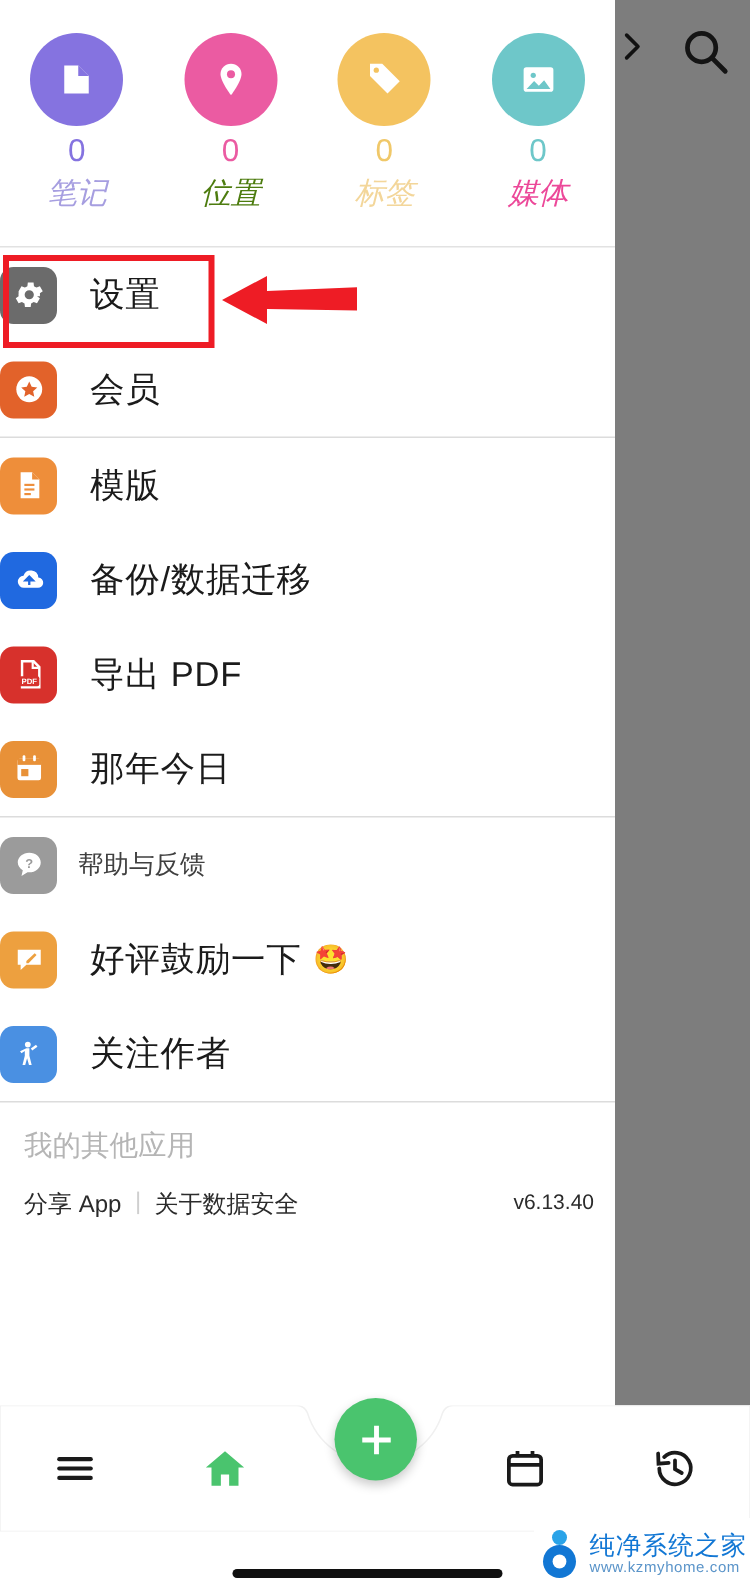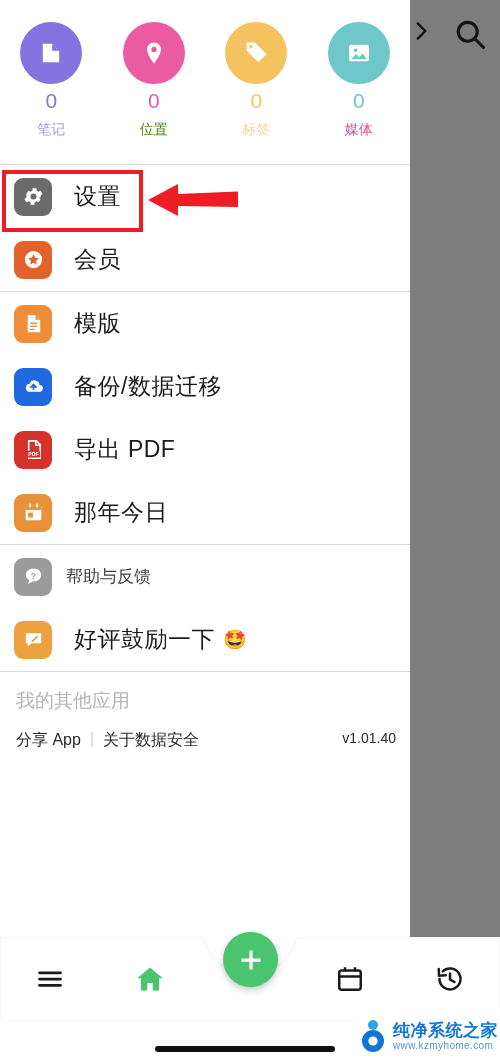--- a/index.html
+++ b/index.html
@@ -68,34 +68,34 @@
     border-radius: 50%;
     display: flex; align-items: center; justify-content: center;
   }
   .stat-circle svg { width: 28px; height: 28px; fill: #ffffff; }
   .stat-count {
     font-size: 21px;
     line-height: 30px;
     font-weight: 400;
   }
   .stat-label {
-    font-size: 14px;
+    font-size: 20px;
     line-height: 22px;
+    font-style: italic;
   }
 
   
   .menu-section { padding: 0; }
   .divider {
     height: 1px; background: #dcdcdc; width: 100%;
   }
   .row {
     display: flex;
     align-items: center;
     height: 63px;
-    padding-left: 14px;
     position: relative;
   }
   .row-icon {
     width: 38px; height: 38px;
     border-radius: 9px;
     display: flex; align-items: center; justify-content: center;
     flex: 0 0 38px;
   }
   .row-icon svg { width: 23px; height: 23px; fill: #ffffff; }
   .row-label {
@@ -207,21 +207,21 @@
   .watermark {
     position: absolute;
     left: 356px; top: 1012px;
     width: 144px; height: 48px;
     display: flex; align-items: center;
     background: #ffffff;
   }
   .wm-mark { width: 34px; height: 38px; margin-right: 3px; }
   .wm-text { display: flex; flex-direction: column; line-height: 1; }
   .wm-title {
-    font-size: 17px; font-weight: bold; color: #1277d4;
+    font-size: 17px; font-weight: normal; color: #1277d4;
     letter-spacing: .5px;
   }
   .wm-url {
     font-size: 10px; color: #5a94c9; letter-spacing: .4px;
     margin-top: 2px;
   }
 </style>
 </head>
 <body>
 
@@ -383,30 +383,40 @@
         <div class="row-icon" style="background:#eda03f">
           <svg viewBox="0 0 24 24">
               <path d="M4 5.4h16v10.4H10l-4 3.6v-3.6H4z" fill="#fff"></path>
               <path d="M15.8 7.8l1.3 1.3-5.6 5.6H10v-1.5z" fill="#eda03f"></path>
             </svg>
         </div>
         <div class="row-label">好评鼓励一下</div>
         <div class="emoji">🤩</div>
       </div>
 
+      <div class="row">
+        <div class="row-icon" style="background:#4a90e2">
+          <svg viewBox="0 0 24 24">
+              <circle cx="11" cy="5.6" r="2" fill="#fff"></circle>
+              <path d="M10 8.2h2.1v5.2l1.6 6.4h-1.9l-1.3-4.6-1.3 4.6H7.3l1.6-6.4V10l-2.3 1.7-1-1.4z" fill="#fff"></path>
+              <path d="M13.1 8.3l3.6-2.6 1 1.4-3.6 2.6z" fill="#fff"></path>
+            </svg>
+        </div>
+        <div class="row-label">关注作者</div>
+      </div>
     </div>
 
     <div class="divider"></div>
 
     <div class="footer-label">我的其他应用</div>
     <div class="footer-links">
       <span>分享 App</span>
       <span class="footer-sep">|</span>
       <span>关于数据安全</span>
-      <span class="footer-version">v1.01.40</span>
+      <span class="footer-version">v6.13.40</span>
     </div>
   </div>
 
   <div class="hl-box"></div>
   <svg class="hl-arrow" viewBox="0 0 90 40">
     <path d="M0 20 L30 4 L30 14 L90 11.5 L90 27 L30 26 L30 36 Z" fill="#ee1c25"></path>
   </svg>
 
   <div class="bottomnav">
     <svg class="nav-notch" viewBox="0 0 500 84" preserveAspectRatio="none">

